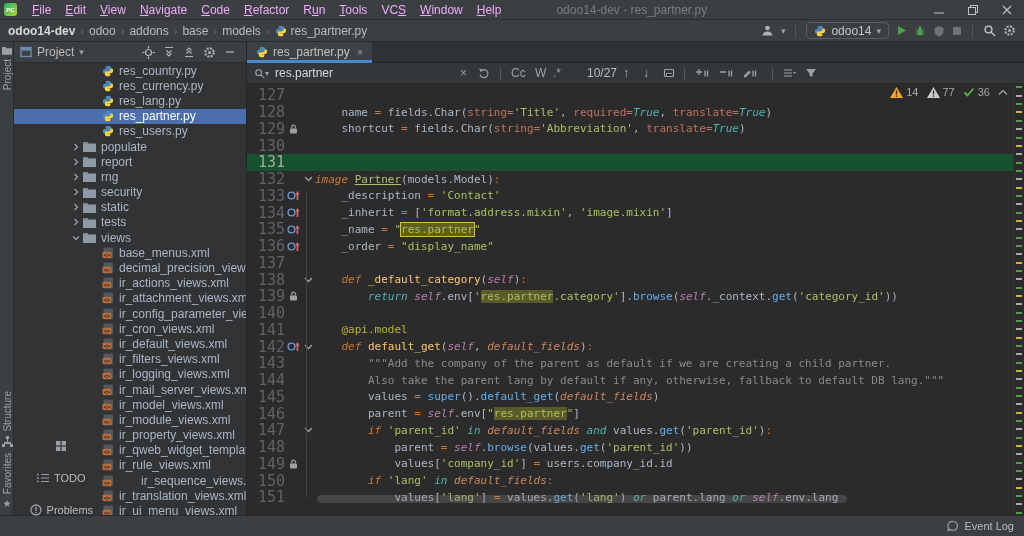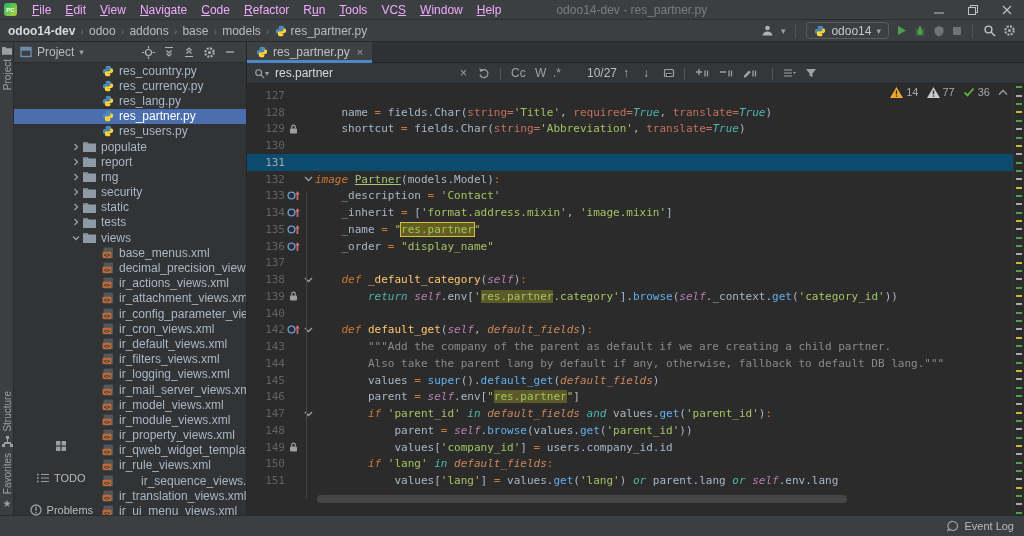--- a/index.html
+++ b/index.html
@@ -58,26 +58,26 @@
 
   .findbar { position:absolute; top:21px; left:0; right:0; height:21px; background:#33373A;
              border-bottom:1px solid #242628; font-size:12px; color:#9DA0A6; }
   .findbar .fitem { position:absolute; top:0; height:20px; display:flex; align-items:center; }
   .query { color:#DADADA; }
   .fcount { color:#BDBDBD; }
 
   .codewrap { position:absolute; top:42px; left:0; right:0; bottom:0; overflow:hidden; }
   .rows { position:absolute; top:3px; left:0; right:11px; }
   .cl { height:16.75px; display:flex; align-items:center; font-family:"DejaVu Sans Mono",monospace; font-size:11px; }
-  .cl .ln { width:38px; text-align:right; color:#606366; font-size:11px; flex:none;
+  .cl .ln { width:38px; text-align:right; color:#606366; font-size:15px; flex:none;
             font-family:"DejaVu Sans Mono",monospace; }
   .cl .gslot { width:17px; flex:none; display:flex; justify-content:center; align-items:center; }
   .cl .fslot { width:13px; flex:none; display:flex; justify-content:center; align-items:center; }
   .cl .ct { white-space:pre; }
-  .cl.cur { background:#0c4a6e; }
+  .cl.cur { background:#14532d; }
   .cl.cur .ln { color:#A6A6A6; }
 
   .tk-p  { color:#A9B7C6; }
   .tk-k  { color:#CC7832; font-style:italic; }
   .tk-k2 { color:#4FB5AD; font-style:italic; }
   .tk-o  { color:#CC7832; }
   .tk-s  { color:#A5C261; }
   .tk-f  { color:#FFC66D; }
   .tk-c  { color:#61AFEF; }
   .tk-sf { color:#BA7DB2; font-style:italic; }
@@ -888,20 +888,26 @@
             </span>
           </span>
           <span class="fslot"></span>
           <span class="ct"><span class="tk-k2">        return </span><span class="tk-sf">self</span><span class="tk-p">.env[</span><span class="tk-s">'</span><span class="tk-s mt">res.partner</span><span class="tk-s">.category'</span><span class="tk-p">].</span><span class="tk-c">browse</span><span class="tk-p">(</span><span class="tk-sf">self</span><span class="tk-p">._context.</span><span class="tk-c">get</span><span class="tk-p">(</span><span class="tk-s">'category_id'</span><span class="tk-p">))</span></span>
         </div>
         <div class="cl">
           <span class="ln">140</span>
           <span class="gslot"></span>
           <span class="fslot"></span>
           <span class="ct"></span>
+        </div>
+        <div class="cl">
+          <span class="ln">141</span>
+          <span class="gslot"></span>
+          <span class="fslot"></span>
+          <span class="ct"><span class="tk-dec">    @api.model</span></span>
         </div>
         <div class="cl">
           <span class="ln">142</span>
           <span class="gslot">
             <span class="ic">
               <svg width="13" height="11" viewBox="0 0 13 11">
                 <circle cx="4.5" cy="5.5" r="3.4" fill="none" stroke="#6B9BD2" stroke-width="1.4"></circle>
                 <path fill="#D06C6C" d="M10.5 1l2.2 3.6h-1.4V10h-1.7V4.6H8.3z"></path>
               </svg>
             </span>

